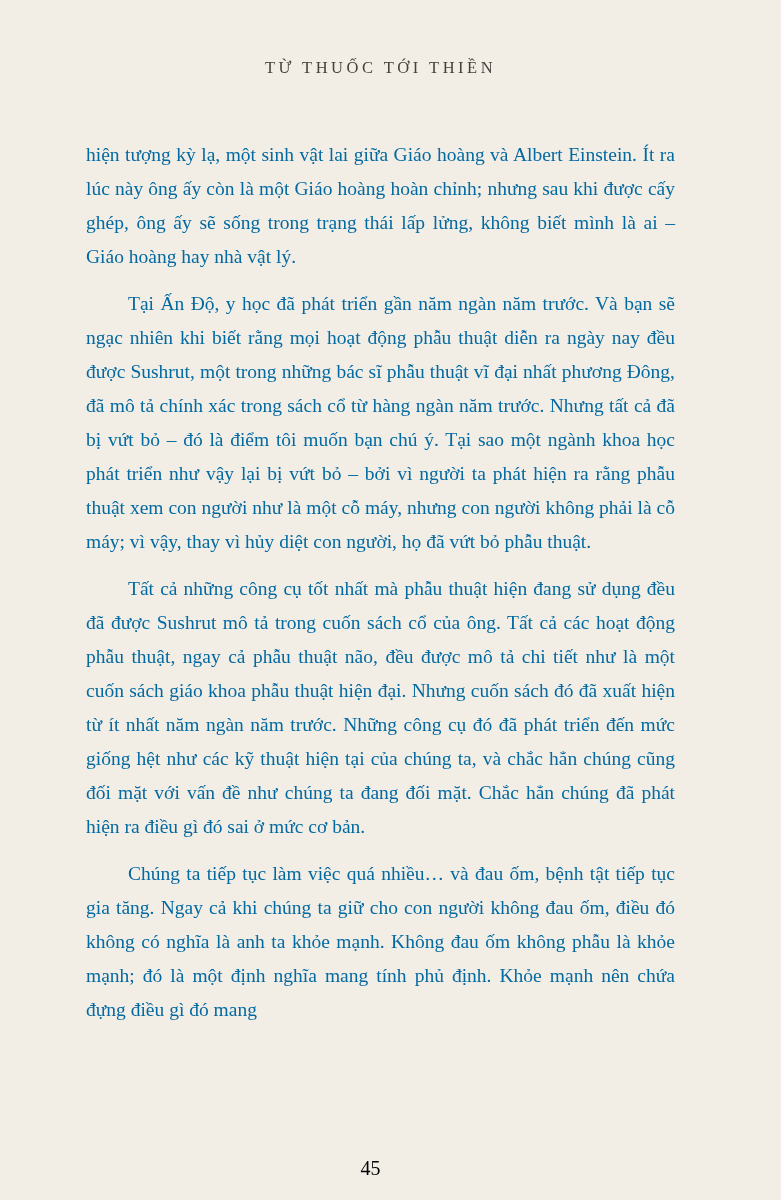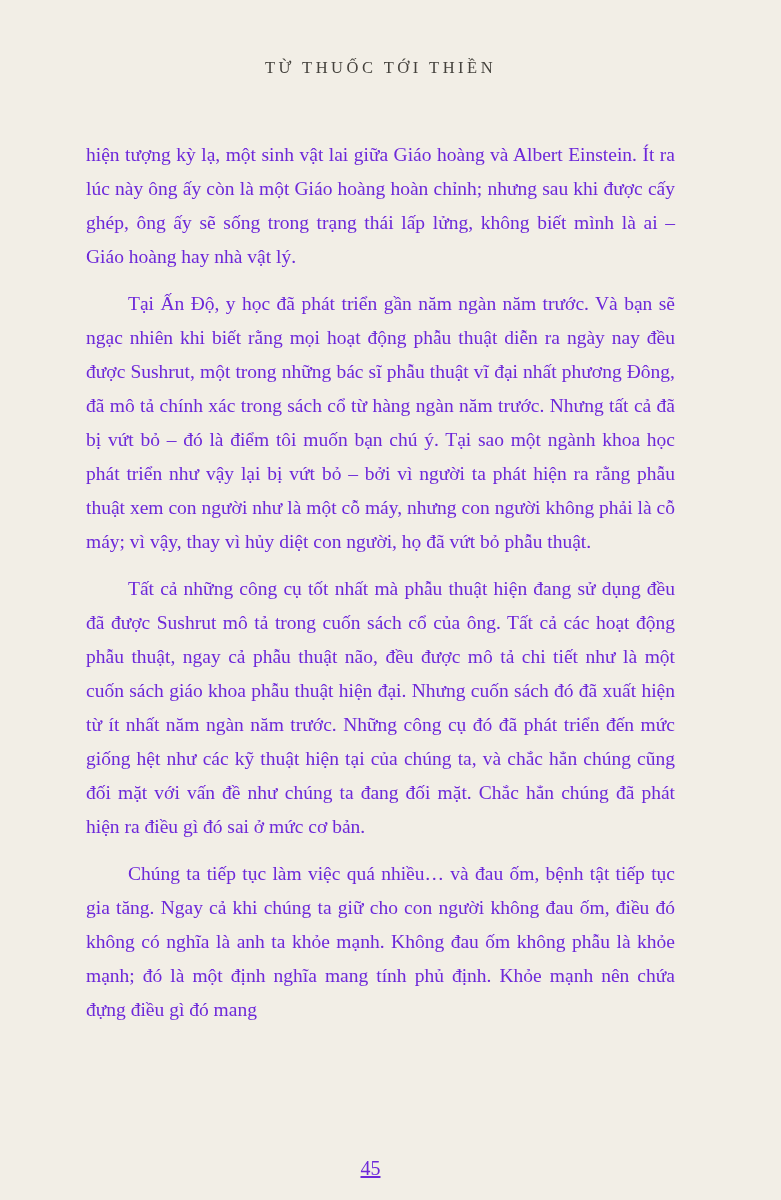--- a/index.html
+++ b/index.html
@@ -30,34 +30,33 @@
     color: #45423d;
     margin: 0 0 60px 0;
     font-weight: normal;
   }
   .page-body p {
     margin: 0 0 13px 0;
     font-size: 19.5px;
     line-height: 34px;
     text-align: justify;
     text-justify: inter-word;
-    color: #6d28d9;
+    color: #0369a1;
   }
   .page-body p.indent {
     text-indent: 42px;
   }
   .page-number {
     position: absolute;
     left: 0;
     right: 0;
     bottom: 34px;
     text-align: center;
     font-size: 20px;
-    color: #6d28d9;
-    text-decoration: underline;
+    color: #000000;
   }
 </style>
 </head>
 <body>
 
 <div class="page">
   <h1 class="running-header">TỪ THUỐC TỚI THIỀN</h1>
 
   <div class="page-body">
     <p>hiện tượng kỳ lạ, một sinh vật lai giữa Giáo hoàng và Albert Einstein. Ít ra lúc này ông ấy còn là một Giáo hoàng hoàn chỉnh; nhưng sau khi được cấy ghép, ông ấy sẽ sống trong trạng thái lấp lửng, không biết mình là ai – Giáo hoàng hay nhà vật lý.</p>

